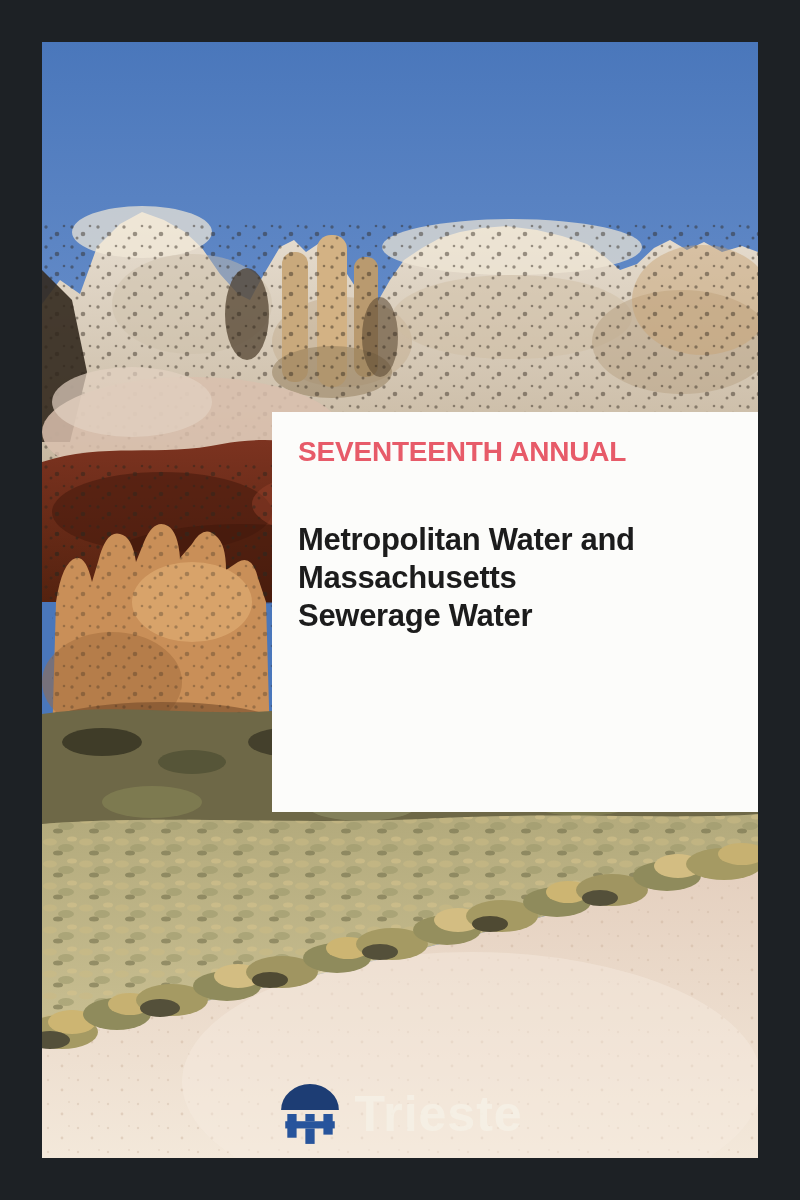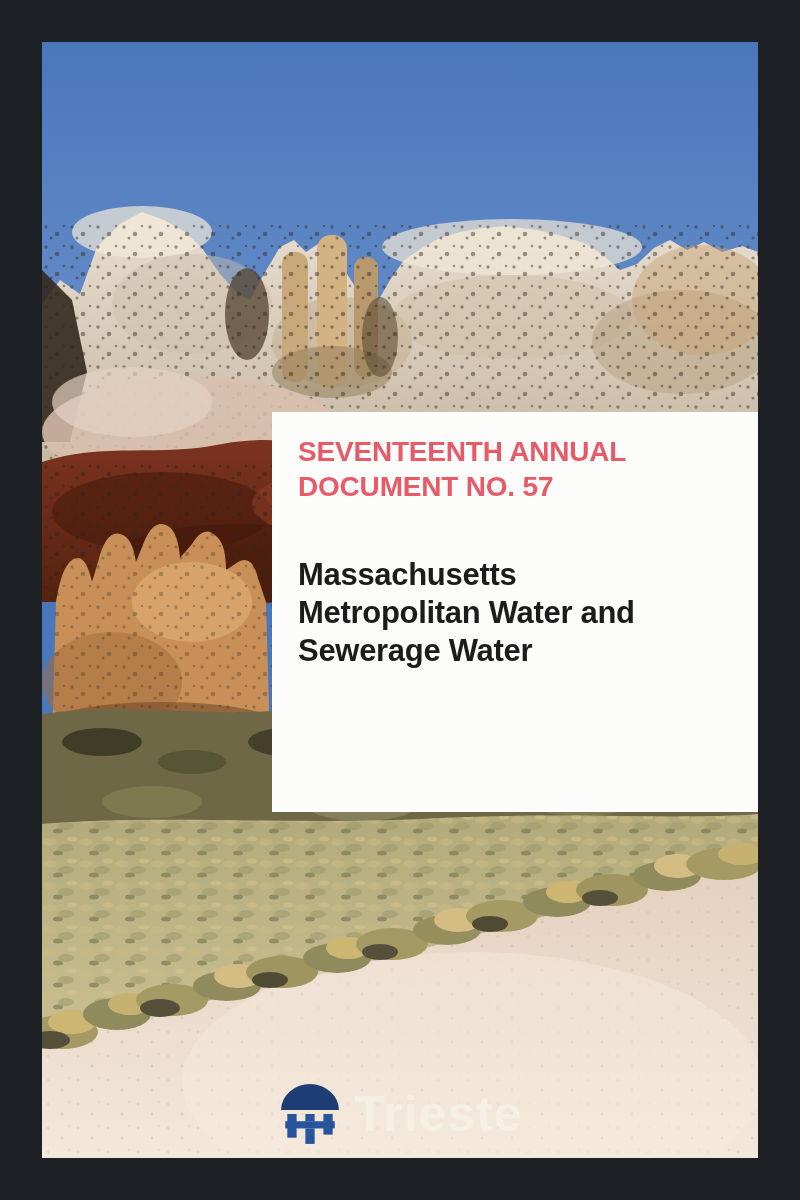--- a/index.html
+++ b/index.html
@@ -218,25 +218,24 @@
         <ellipse cx="625" cy="834" rx="34" ry="15" fill="#8f8b5c"></ellipse>
           <ellipse cx="636" cy="824" rx="24" ry="12" fill="#d3bd82"></ellipse>
         <ellipse cx="682" cy="822" rx="38" ry="16" fill="#a59a63"></ellipse>
           <ellipse cx="700" cy="812" rx="24" ry="11" fill="#c7b171"></ellipse>
       </g>
     </svg>
 
     <div class="panel">
       <div class="title">
           <div>SEVENTEENTH ANNUAL</div>
-          <div>DOCUMENT NO. 57</div>
         </div>
       <div class="author">
+          <div>Metropolitan Water and</div>
           <div>Massachusetts</div>
-          <div>Metropolitan Water and</div>
           <div>Sewerage Water</div>
         </div>
     </div>
 
     <div class="logo">
       <svg class="logo-icon" viewBox="0 0 64 62" aria-hidden="true">
         <path class="dome" d="M4,27 A28,25 0 0 1 60,27 Z"></path>
         <rect class="pillar" x="10" y="31" width="9" height="23"></rect>
         <rect class="pillar" x="27.5" y="31" width="9" height="7"></rect>
         <rect class="pillar" x="45" y="31" width="9" height="20"></rect>

